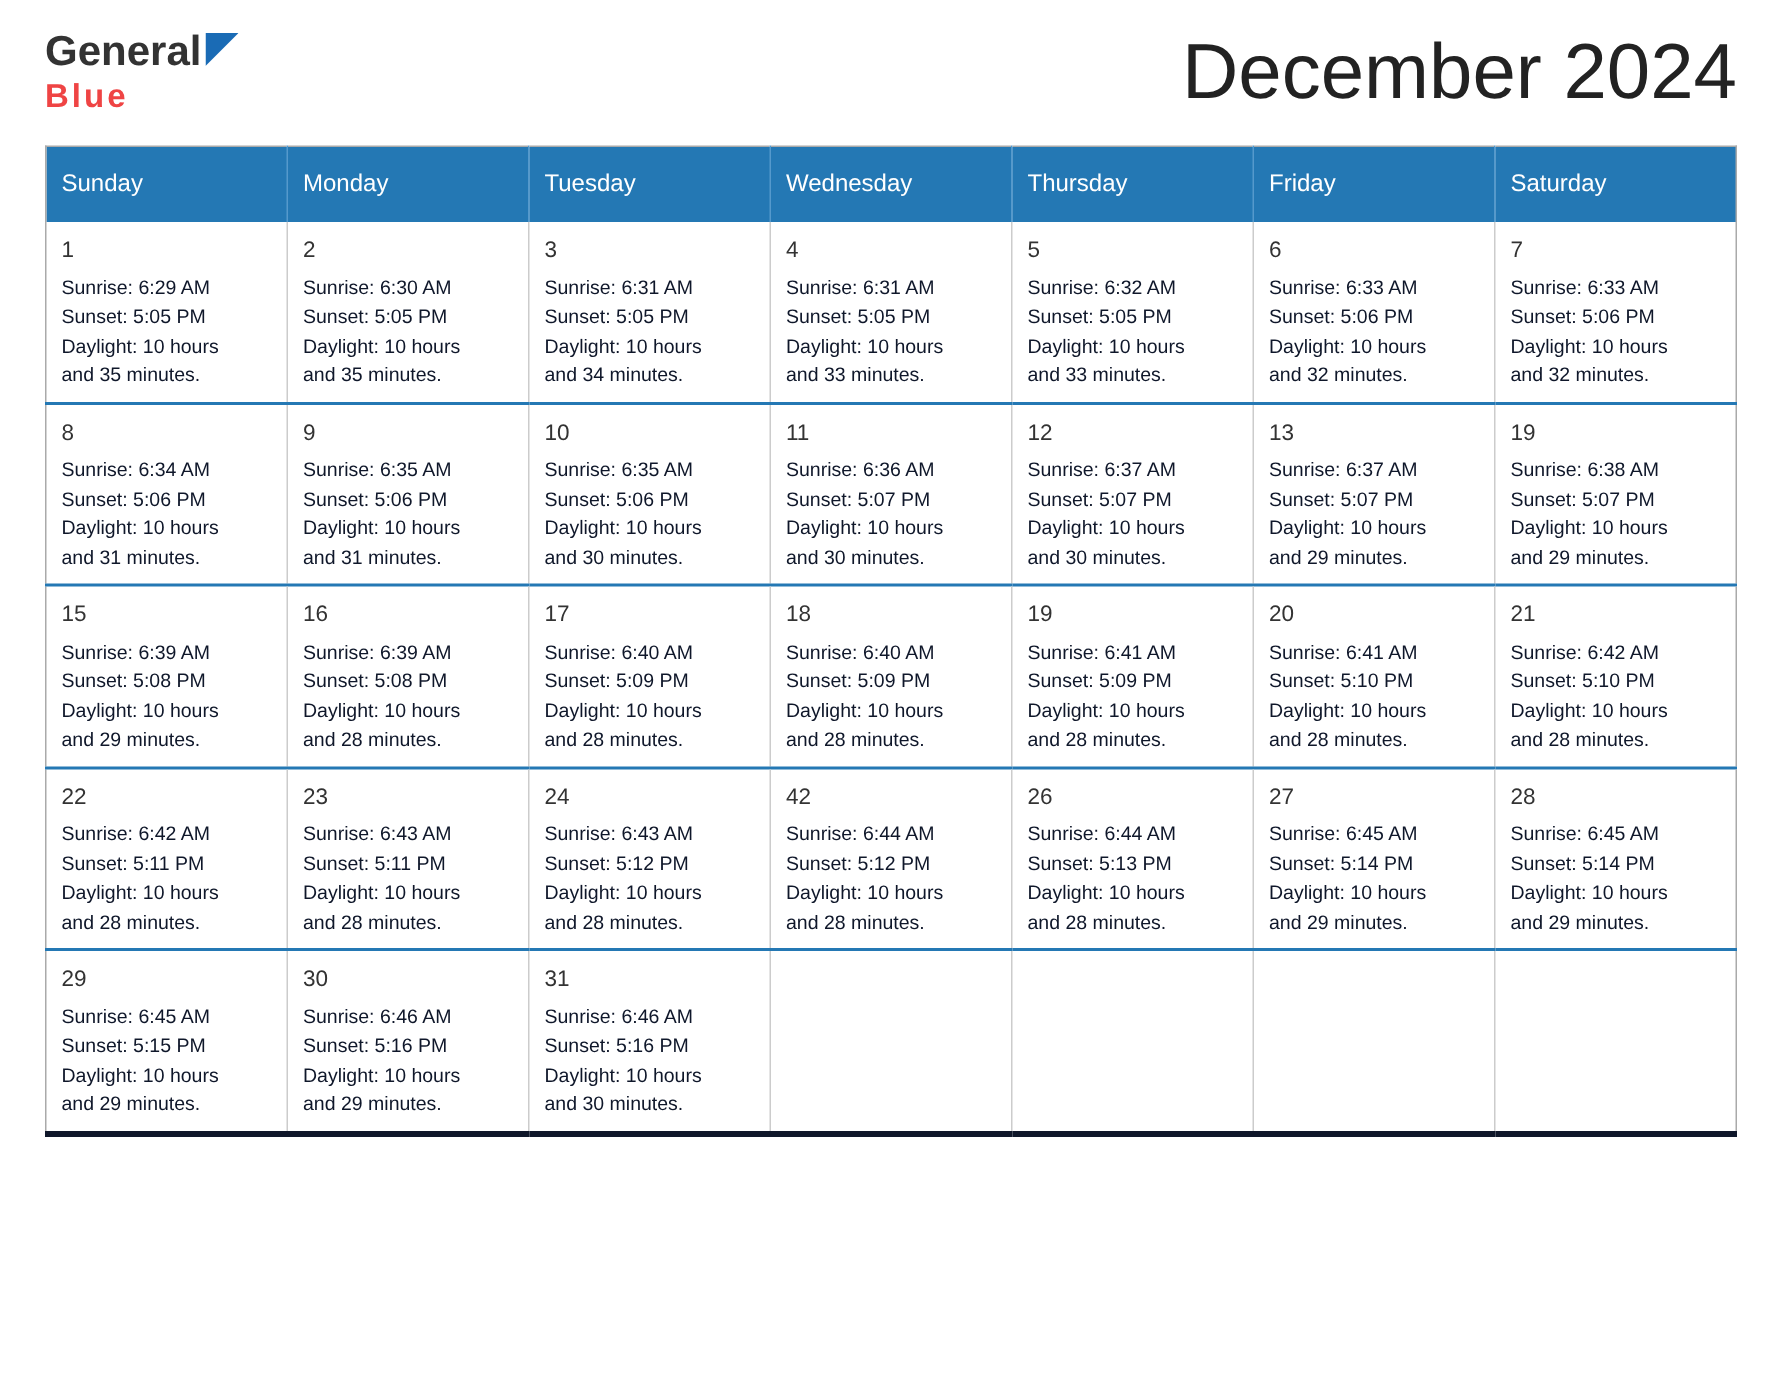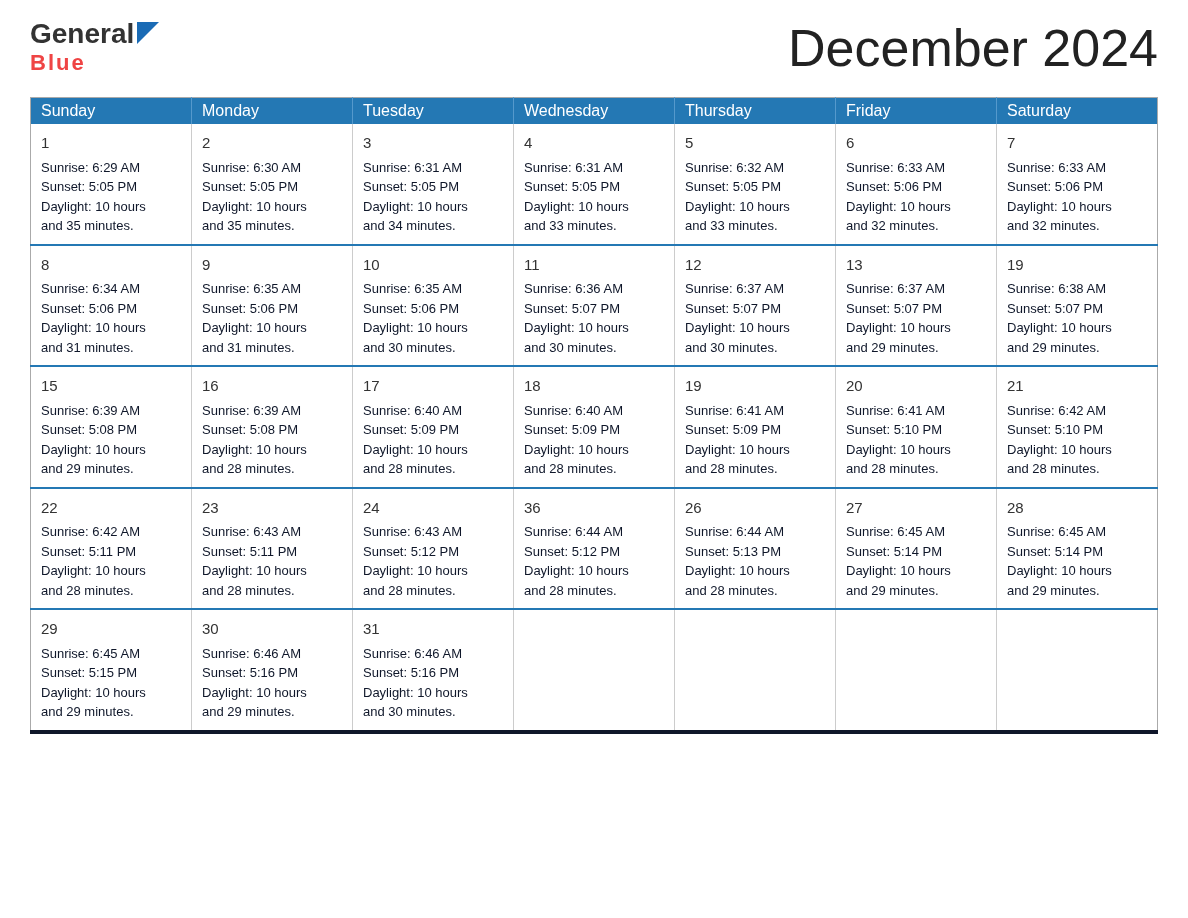--- a/index.html
+++ b/index.html
@@ -51,21 +51,21 @@
     }
     .calendar {
       width: 100%;
       border-collapse: collapse;
       border: 1px solid #aaa;
     }
     .calendar th {
       background-color: #2478b4;
       color: #fff;
       text-align: left;
-      padding: 4px 10px;
+      padding: 16px 10px;
       font-size: 16px;
       font-weight: normal;
       border-right: 1px solid #5599cc;
       margin-top: 32px;
     }
     .calendar th:last-child {
       border-right: none;
     }
     .calendar td {
       vertical-align: top;
@@ -228,21 +228,21 @@
       </td>
         <td>
         <span class="day-number">23</span>
         <span class="day-info">Sunrise: 6:43 AM<br>Sunset: 5:11 PM<br>Daylight: 10 hours<br>and 28 minutes.</span>
       </td>
         <td>
         <span class="day-number">24</span>
         <span class="day-info">Sunrise: 6:43 AM<br>Sunset: 5:12 PM<br>Daylight: 10 hours<br>and 28 minutes.</span>
       </td>
         <td>
-        <span class="day-number">36</span>
+        <span class="day-number">42</span>
         <span class="day-info">Sunrise: 6:44 AM<br>Sunset: 5:12 PM<br>Daylight: 10 hours<br>and 28 minutes.</span>
       </td>
         <td>
         <span class="day-number">26</span>
         <span class="day-info">Sunrise: 6:44 AM<br>Sunset: 5:13 PM<br>Daylight: 10 hours<br>and 28 minutes.</span>
       </td>
         <td>
         <span class="day-number">27</span>
         <span class="day-info">Sunrise: 6:45 AM<br>Sunset: 5:14 PM<br>Daylight: 10 hours<br>and 29 minutes.</span>
       </td>

